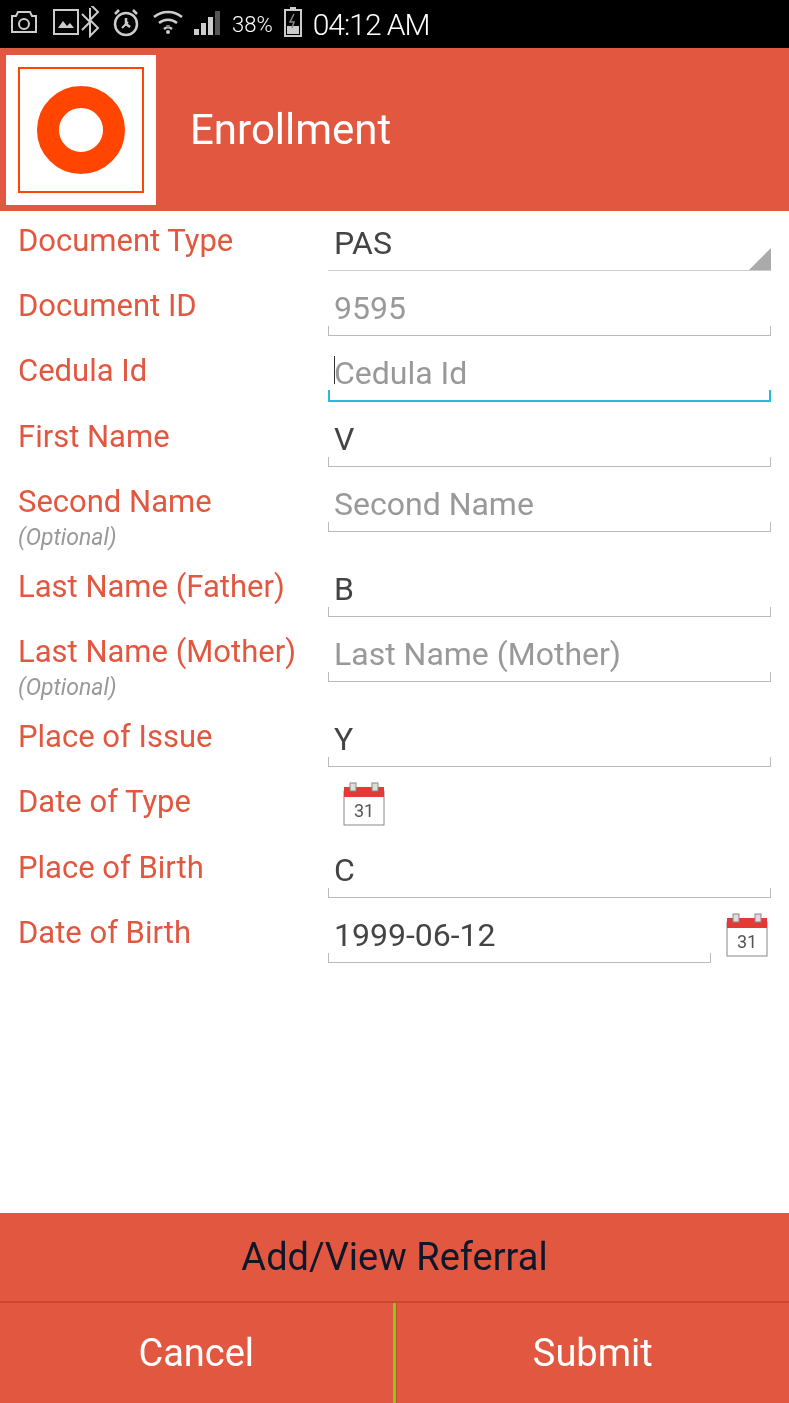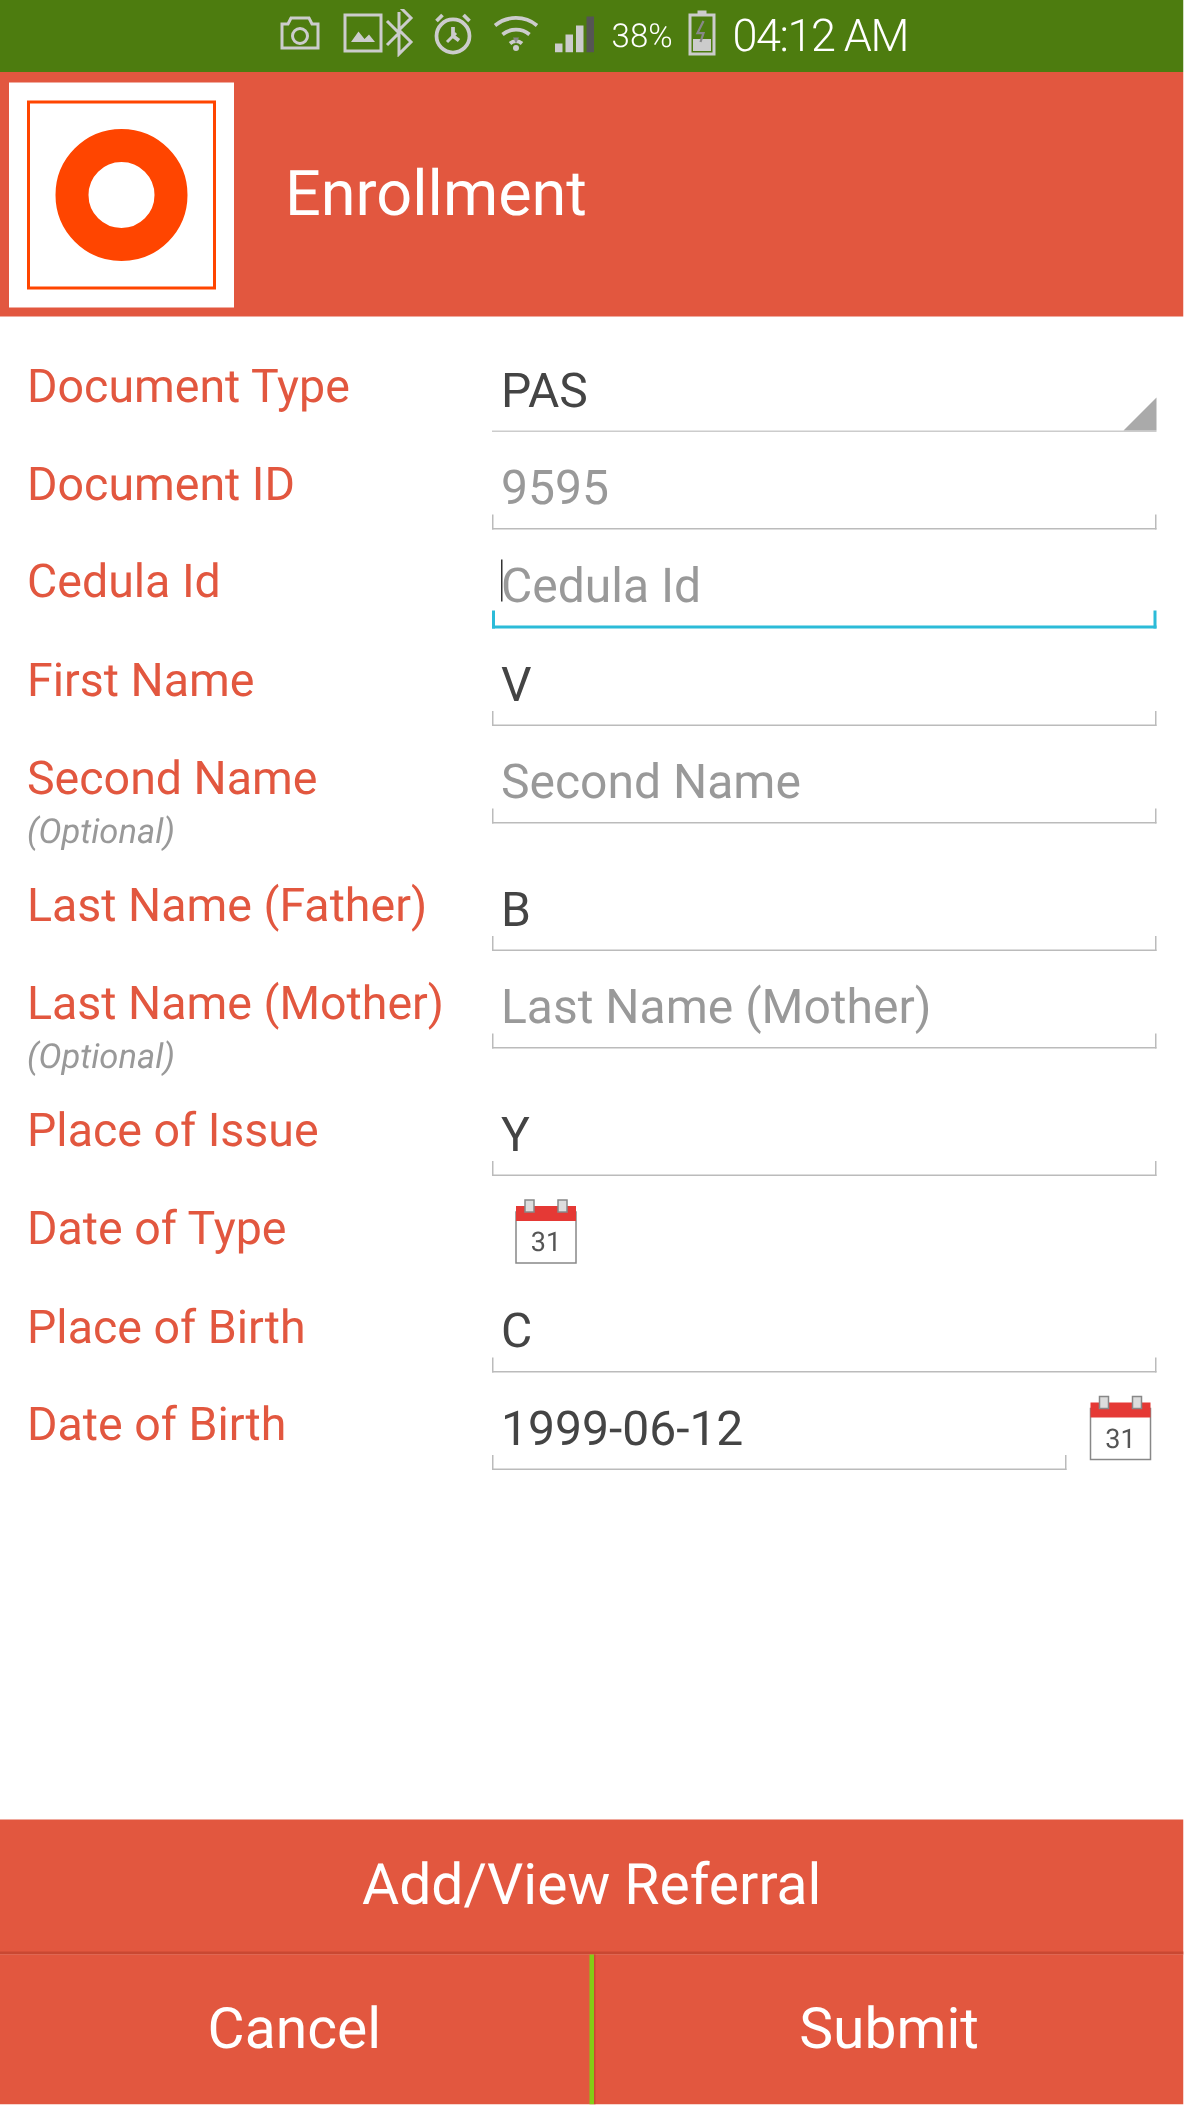--- a/index.html
+++ b/index.html
@@ -11,24 +11,24 @@
     body {
       width: 789px;
       height: 1403px;
       background: #fff;
       display: flex;
       flex-direction: column;
       overflow: hidden;
     }
     .status-bar {
       height: 48px;
-      background: #4d7c0f;
-      display: flex;
-      align-items: center;
-      justify-content: center;
+      background: #000000;
+      display: flex;
+      align-items: center;
+      justify-content: flex-start;
       padding: 0 8px;
       color: #fff;
     }
     .status-left {
       display: flex;
       align-items: center;
       gap: 12px;
     }
     .status-right {
       display: flex;
@@ -80,21 +80,21 @@
       border: 22px solid #FF4500;
     }
     .app-title {
       color: #fff;
       font-size: 42px;
       font-weight: 400;
       margin-left: 34px;
     }
     .form-area {
       flex: 1;
-      padding: 26px 18px 10px;
+      padding: 9px 18px 10px;
       border-radius: 11px;
     }
     .form-row {
       display: flex;
       align-items: flex-start;
       margin-bottom: 14px;
     }
     .form-label {
       width: 310px;
       color: #E2573F;
@@ -174,21 +174,21 @@
       flex: 1;
       position: relative;
     }
     .bottom-bar {
       margin-top: auto;
     }
     .referral-btn {
       width: 100%;
       height: 90px;
       background: #E2573F;
-      color: #ffffff;
+      color: #0f172a;
       font-size: 38px;
       border: none;
       border-bottom: 2px solid #c94832;
     }
     .bottom-buttons {
       display: flex;
       height: 100px;
     }
     .bottom-btn {
       flex: 1;

